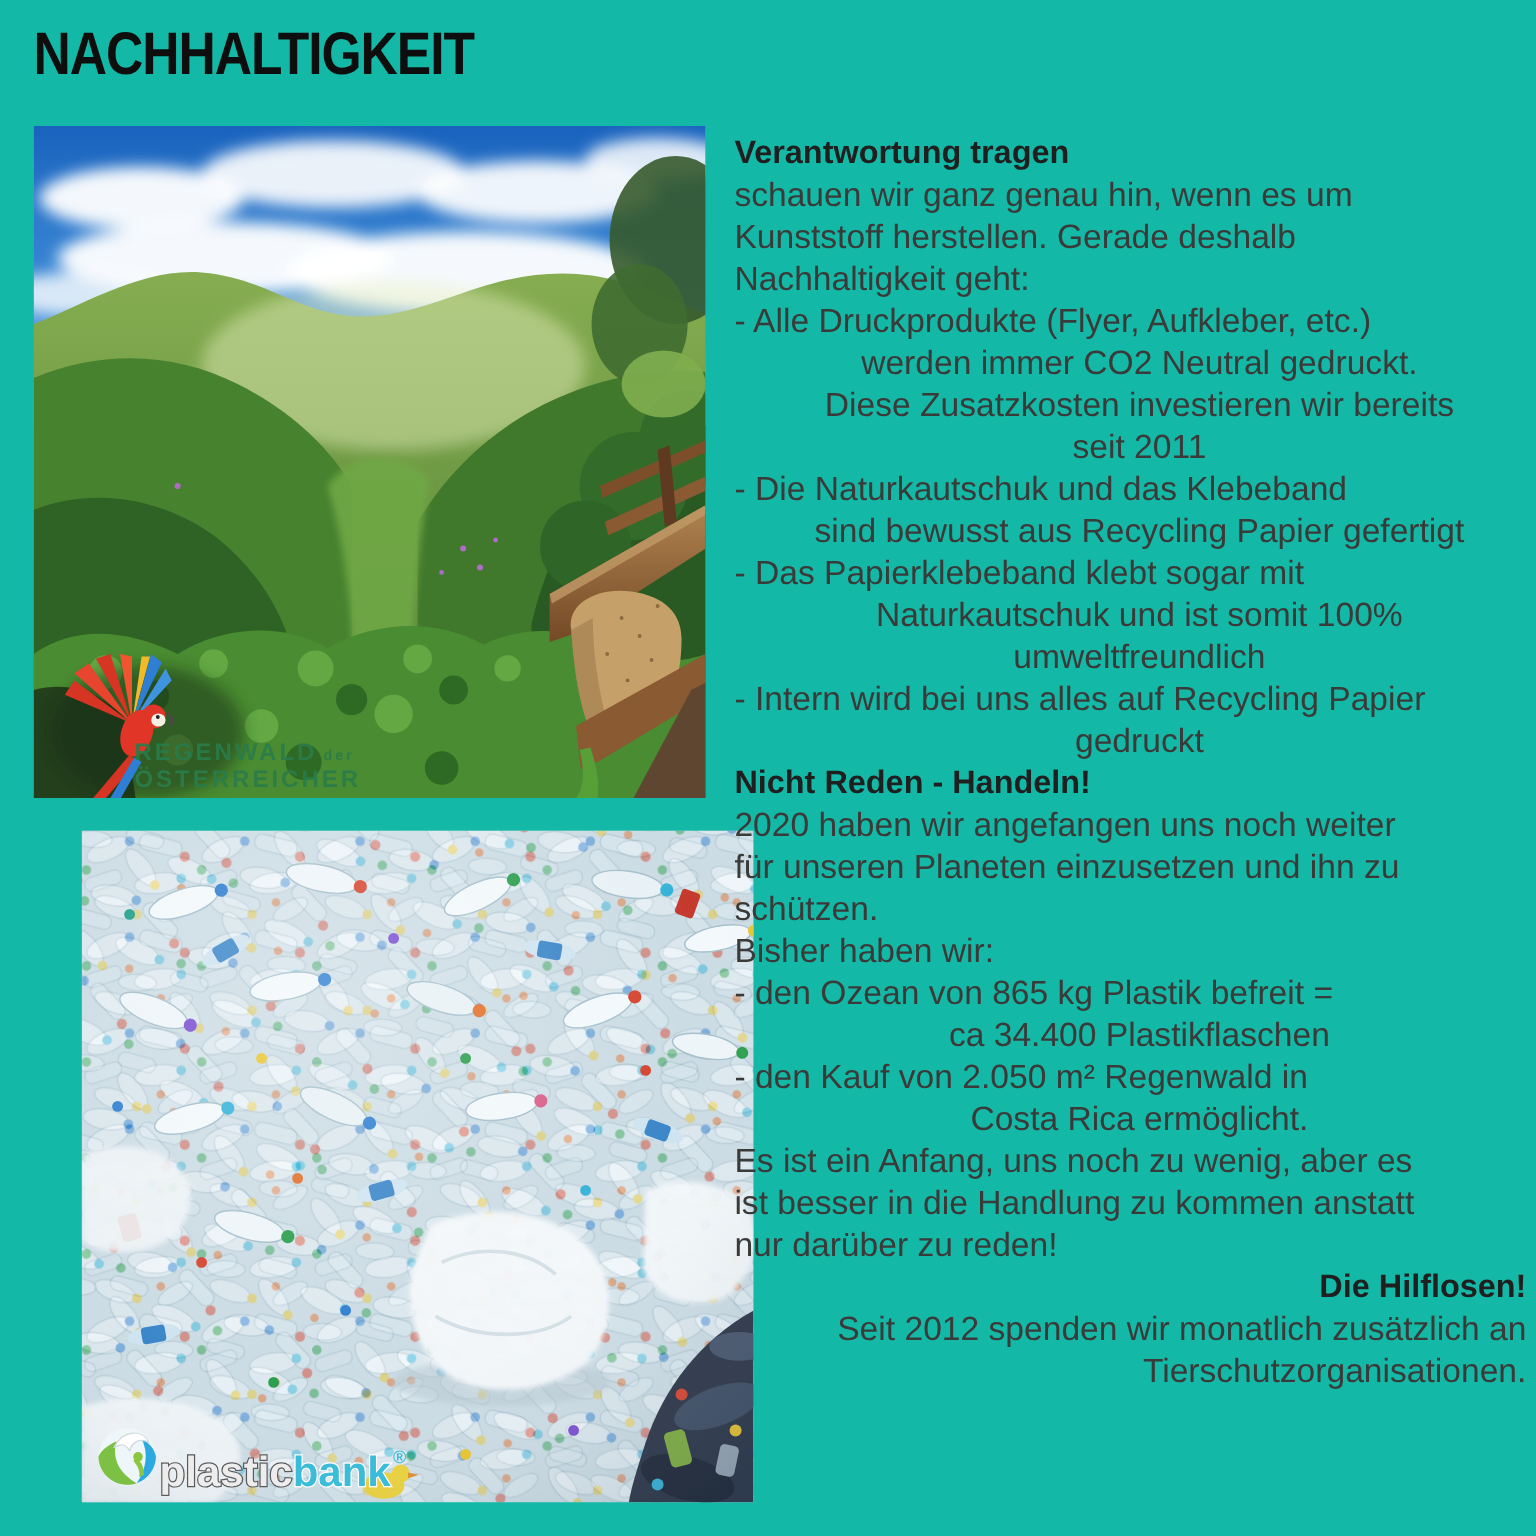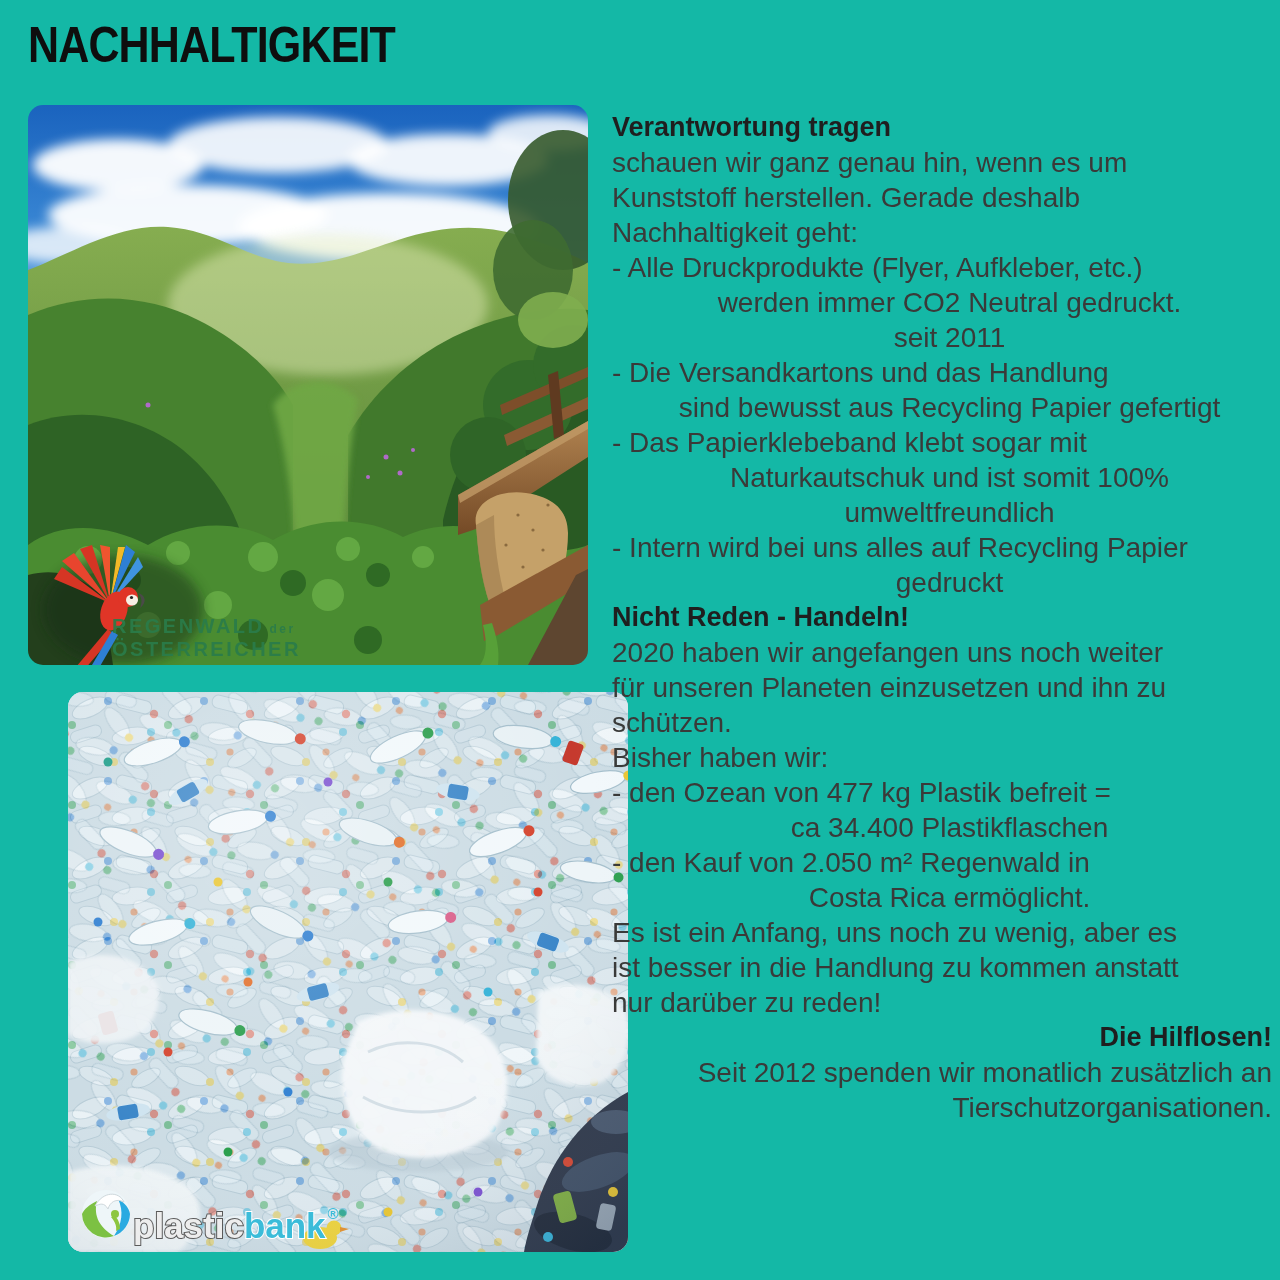--- a/index.html
+++ b/index.html
@@ -6,21 +6,21 @@
   .page {
     position:relative; width:1280px; height:1280px; overflow:hidden;
     background:#14b8a6; font-family:"Liberation Sans", sans-serif;
   }
   h1.title {
     position:absolute; left:28px; top:16px; margin:0;
     font-size:50px; font-weight:bold; color:#0e0e0e;
     letter-spacing:-1px; transform:scaleX(0.86); transform-origin:left top;
     white-space:nowrap;
   }
-  figure { margin:0; padding:0; position:absolute;border-radius:15px; }
+  figure { margin:0; padding:0; position:absolute; }
   .photo { width:560px; height:560px; overflow:hidden; }
   .photo svg { display:block; width:560px; height:560px; }
   .photo-rainforest { left:28px; top:105px; }
   .photo-bottles   { left:28px; top:692px;margin-left:40px; }
 
   .right-col { position:absolute; left:612px; top:110px; width:660px; color:#3a3a39; }
   .right-col section { margin:0; }
   .right-col h2 {
     margin:0; font-size:27px; font-weight:bold; color:#1f1f1f;
     line-height:35px; white-space:nowrap;
@@ -344,37 +344,38 @@
 
   <div class="right-col">
 
     <section class="sec-1">
       <h2>Verantwortung tragen</h2>
       <div class="line">schauen wir ganz genau hin, wenn es um</div>
       <div class="line">Kunststoff herstellen. Gerade deshalb</div>
       <div class="line">Nachhaltigkeit geht:</div>
       <div class="line">- Alle Druckprodukte (Flyer, Aufkleber, etc.)</div>
       <div class="line cont">werden immer CO2 Neutral gedruckt.</div>
+      <div class="line cont">Diese Zusatzkosten investieren wir bereits</div>
       <div class="line cont">seit 2011</div>
-      <div class="line">- Die Versandkartons und das Handlung</div>
+      <div class="line">- Die Naturkautschuk und das Klebeband</div>
       <div class="line cont">sind bewusst aus Recycling Papier gefertigt</div>
       <div class="line">- Das Papierklebeband klebt sogar mit</div>
       <div class="line cont">Naturkautschuk und ist somit 100%</div>
       <div class="line cont">umweltfreundlich</div>
       <div class="line">- Intern wird bei uns alles auf Recycling Papier</div>
       <div class="line cont">gedruckt</div>
     </section>
 
     <section class="sec-2">
       <h2>Nicht Reden - Handeln!</h2>
       <div class="line">2020 haben wir angefangen uns noch weiter</div>
       <div class="line">für unseren Planeten einzusetzen und ihn zu</div>
       <div class="line">schützen.</div>
       <div class="line">Bisher haben wir:</div>
-      <div class="line">- den Ozean von 477 kg Plastik befreit =</div>
+      <div class="line">- den Ozean von 865 kg Plastik befreit =</div>
       <div class="line cont">ca 34.400 Plastikflaschen</div>
       <div class="line">- den Kauf von 2.050 m² Regenwald in</div>
       <div class="line cont">Costa Rica ermöglicht.</div>
     </section>
 
     <section class="sec-3">
       <div class="line">Es ist ein Anfang, uns noch zu wenig, aber es</div>
       <div class="line">ist besser in die Handlung zu kommen anstatt</div>
       <div class="line">nur darüber zu reden!</div>
     </section>

